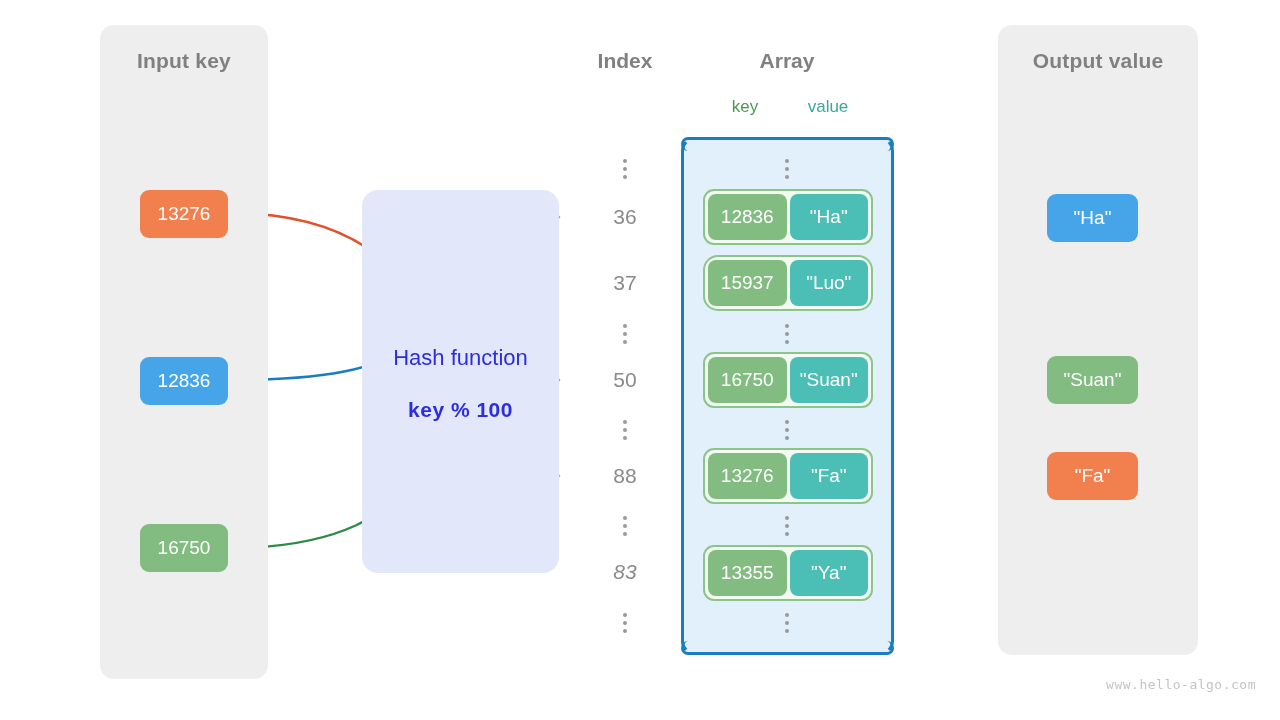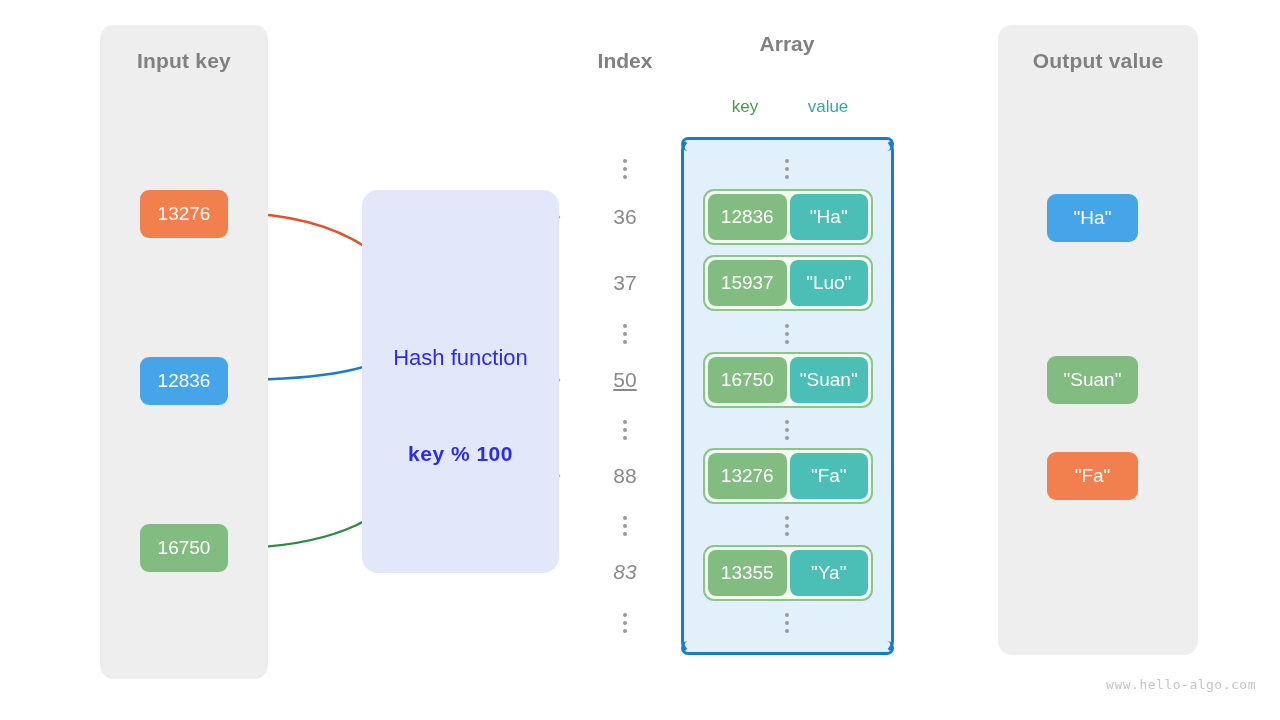--- a/index.html
+++ b/index.html
@@ -36,21 +36,21 @@
 
   .col-title {
     position: absolute;
     font-size: 21px;
     font-weight: bold;
     color: #808080;
     text-align: center;
     white-space: nowrap;
   }
   #title-index { left: 565px; top: 49px; width: 120px; }
-  #title-array { left: 727px; top: 32px; width: 120px; }
+  #title-array { left: 727px; top: 49px; width: 120px; }
 
   .subhead {
     position: absolute;
     font-size: 17px;
     text-align: center;
     white-space: nowrap;
   }
   #sub-key   { left: 705px; top: 97px; width: 80px; color: #4C9A51; }
   #sub-value { left: 788px; top: 97px; width: 80px; color: #3AA79E; }
 
@@ -78,21 +78,21 @@
     border-radius: 16px;
   }
   .hash-text {
     position: absolute;
     width: 100%;
     text-align: center;
     color: #2C2CE0;
     white-space: nowrap;
   }
   #hash-name { top: 155px; font-size: 22px; }
-  #hash-expr { top: 208px; font-size: 21px; font-weight: bold; letter-spacing: .5px; margin-top: 44px; }
+  #hash-expr { top: 208px; font-size: 21px; font-weight: bold; letter-spacing: .5px; }
 
   
   #array-box {
     position: absolute;
     left: 681px;
     top: 137px;
     width: 213px;
     height: 518px;
     background: #e2f0fb;
     border-left: 3px solid #1A7DC4;
@@ -318,21 +318,21 @@
       <i></i>
       <i></i>
     </div>
   <div class="index-label" style="top:205px;">36</div>
   <div class="index-label" style="top:271px;">37</div>
   <div class="vdots" style="left:617px; top:324px;">
       <i></i>
       <i></i>
       <i></i>
     </div>
-  <div class="index-label" style="top:368px;text-decoration:underline;">50</div>
+  <div class="index-label" style="top:368px;">50</div>
   <div class="vdots" style="left:617px; top:420px;">
       <i></i>
       <i></i>
       <i></i>
     </div>
   <div class="index-label" style="top:464px;">88</div>
   <div class="vdots" style="left:617px; top:516px;">
       <i></i>
       <i></i>
       <i></i>
@@ -367,21 +367,21 @@
   <div class="vdots" style="left:779px; top:613px;">
       <i></i>
       <i></i>
       <i></i>
     </div>
 
   <div class="bucket" style="top:189px;">
     <div class="cell cell-key">12836</div>
     <div class="cell cell-value">"Ha"</div>
   </div>
-  <div class="bucket" style="top:255px;">
+  <div class="bucket" style="top:255px;border-radius:15px;">
     <div class="cell cell-key">15937</div>
     <div class="cell cell-value">"Luo"</div>
   </div>
   <div class="bucket" style="top:352px;">
     <div class="cell cell-key">16750</div>
     <div class="cell cell-value">"Suan"</div>
   </div>
   <div class="bucket" style="top:448px;">
     <div class="cell cell-key">13276</div>
     <div class="cell cell-value">"Fa"</div>

